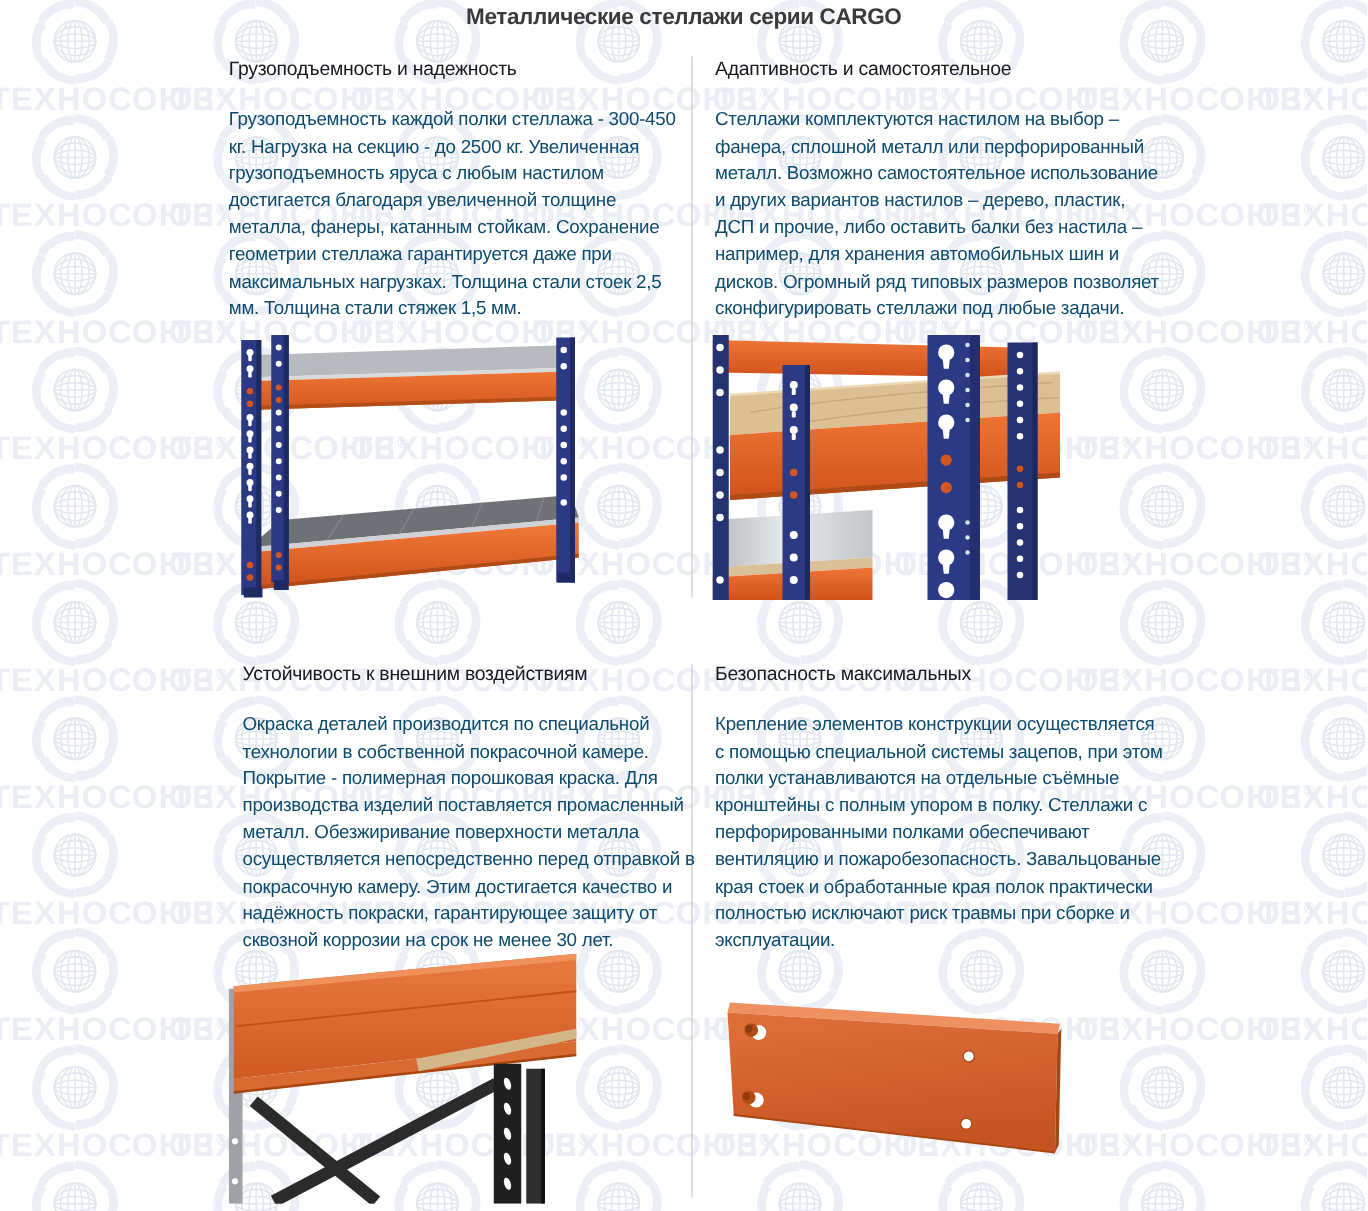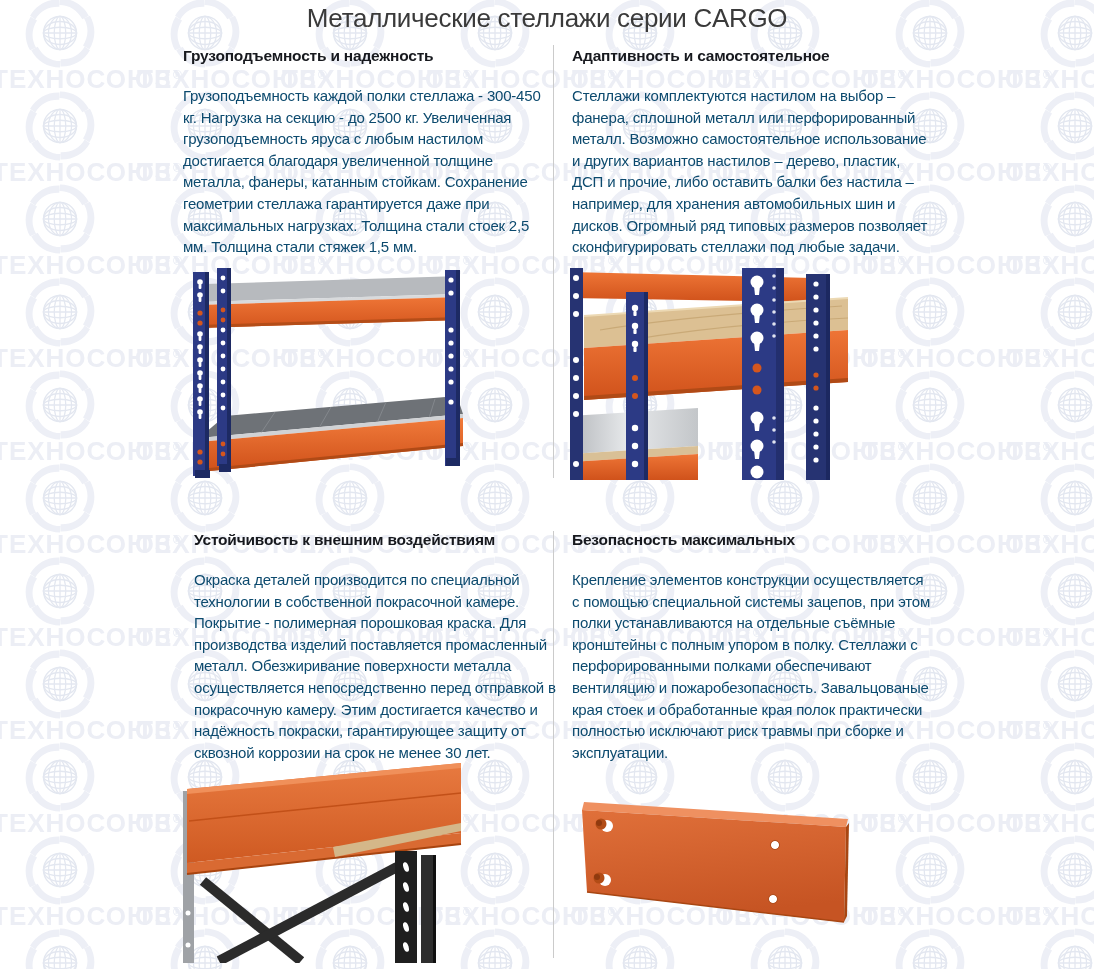--- a/index.html
+++ b/index.html
@@ -7,27 +7,27 @@
         font-family:"Liberation Sans",sans-serif;}
   
   #watermark-layer{position:absolute;inset:0;z-index:0;pointer-events:none;overflow:hidden;}
   .wm-globe{position:absolute;width:72px;height:72px;}
   .wm-row{position:absolute;white-space:nowrap;line-height:26px;font-weight:700;
           font-size:26px;color:#eceef5;letter-spacing:1px;}
   .wm-word{display:inline-block;width:145px;}
   .wm-reg{font-size:12px;position:relative;top:-9px;color:#e9ecf4;margin-left:1px;}
   
   .content{position:absolute;z-index:1;}
-  #page-title{left:0;top:3px;width:1094px;text-align:center;font-size:26px;
-              font-weight:400;color:#3a3a3a;letter-spacing:-0.3px;}
+  #page-title{left:0;top:3px;width:1094px;text-align:center;font-size:18px;
+              font-weight:700;color:#3a3a3a;letter-spacing:-0.3px;}
   .divider{position:absolute;z-index:1;width:1px;background:#cbcbcb;left:553px;}
   #divider-top{top:45px;height:433px;}
   #divider-bottom{top:531px;height:427px;}
   .section{position:absolute;z-index:1;width:362px;}
-  .section h2{margin:0 0 21px 0;font-size:15.5px;line-height:17px;font-weight:700;
+  .section h2{margin:0 0 21px 0;font-size:15.5px;line-height:17px;font-weight:400;
               color:#17191e;letter-spacing:-0.2px;}
   .section p{margin:0;font-size:15px;line-height:21.6px;color:#0c4a6e;letter-spacing:-0.2px;}
   #section-load{left:183px;top:47px;}
   #section-adaptability{left:572px;top:47px;}
   #section-durability{left:183px;top:531px;margin-left:11px;}
   #section-safety{left:572px;top:531px;}
   .photo{position:absolute;z-index:1;}
   #photo-rack{left:183px;top:268px;}
   #photo-plywood{left:570px;top:268px;}
   #photo-braces{left:183px;top:763px;}

